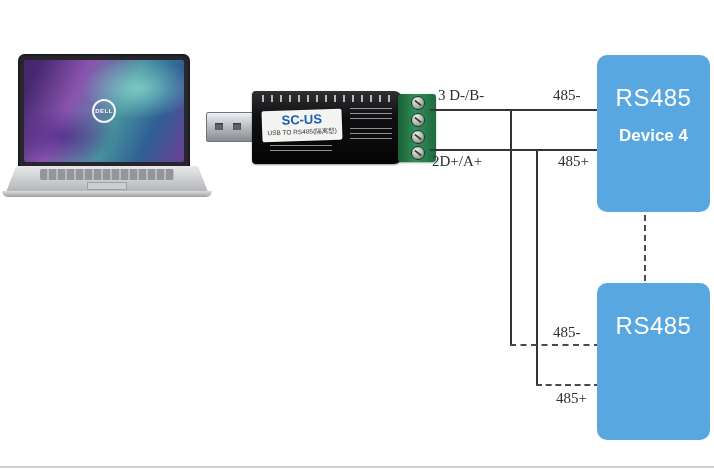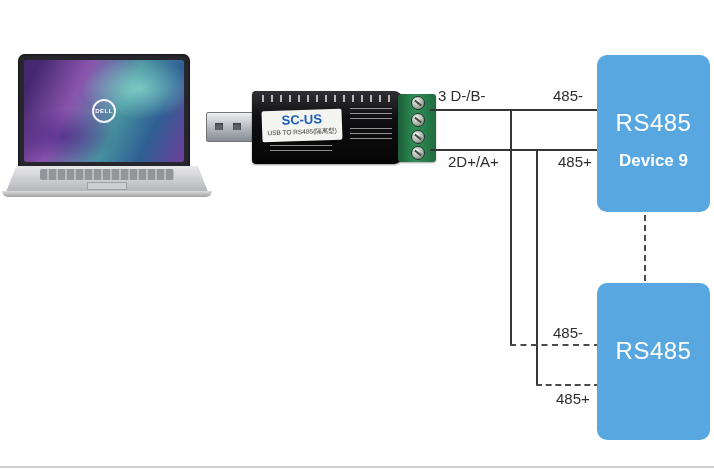--- a/index.html
+++ b/index.html
@@ -64,26 +64,26 @@
   .screw::after { content:""; position:absolute; left:2px; top:5px; width:8px; height:2px;
     background:#3c463c; transform:rotate(38deg); }
   .s1{top:2px} .s2{top:19px} .s3{top:36px} .s4{top:52px}
 
   
   .wire { position:absolute; background:#353535; }
   .wire-h { height:2px; }
   .wire-v { width:2px; }
   .dash-h { position:absolute; height:0; border-top:2px dashed #4a4a4a; }
   .dash-v { position:absolute; width:0; border-left:2px dashed #4a4a4a; }
-  .wire-label { position:absolute; color:#2d2d2d; font-size:15px; white-space:nowrap; }
+  .wire-label { position:absolute; color:#2d2d2d; font-size:15px; white-space:nowrap;font-family:Liberation Serif, serif; }
 
   
   .device { position:absolute; left:597px; width:113px; height:157px; background:#58a7e1;
     border-radius:10px; color:#fff; text-align:center; }
-  .device .title { font-size:24px; font-weight:400; margin-top:54px; letter-spacing:.5px; }
+  .device .title { font-size:24px; font-weight:400; margin-top:29px; letter-spacing:.5px; }
   .device .name { font-size:17px; font-weight:bold; margin-top:14px; }
   .dev1 { top:55px; } .devn { top:283px; }
 </style>
 </head>
 <body>
 
 <div class="canvas">
 
   <div class="laptop">
     <div class="screen">
@@ -124,28 +124,28 @@
 
   <div class="wire wire-h" style="left:430px; top:109px; width:170px;"></div>
   <div class="wire wire-h" style="left:430px; top:149px; width:170px;"></div>
   <div class="wire wire-v" style="left:510px; top:109px; height:236px;"></div>
   <div class="wire wire-v" style="left:536px; top:149px; height:236px;"></div>
   <div class="dash-h" style="left:510px; top:344px; width:90px;"></div>
   <div class="dash-h" style="left:536px; top:384px; width:64px;"></div>
   <div class="dash-v" style="left:644px; top:215px; height:66px;"></div>
 
   <div class="wire-label" style="left:438px; top:87px;">3 D-/B-</div>
-  <div class="wire-label" style="left:448px; top:153px;text-align:center;">2D+/A+</div>
+  <div class="wire-label" style="left:432px; top:153px;text-align:center;">2D+/A+</div>
   <div class="wire-label" style="left:553px; top:87px;">485-</div>
   <div class="wire-label" style="left:558px; top:153px;">485+</div>
   <div class="wire-label" style="left:553px; top:324px;">485-</div>
   <div class="wire-label" style="left:556px; top:390px;">485+</div>
 
   <div class="device dev1">
     <div class="title">RS485</div>
-    <div class="name">Device 9</div>
+    <div class="name">Device 4</div>
   </div>
   <div class="device devn">
     <div class="title">RS485</div>
   </div>
 
   <div class="bottom-rule"></div>
 </div>
 
 </body></html>

